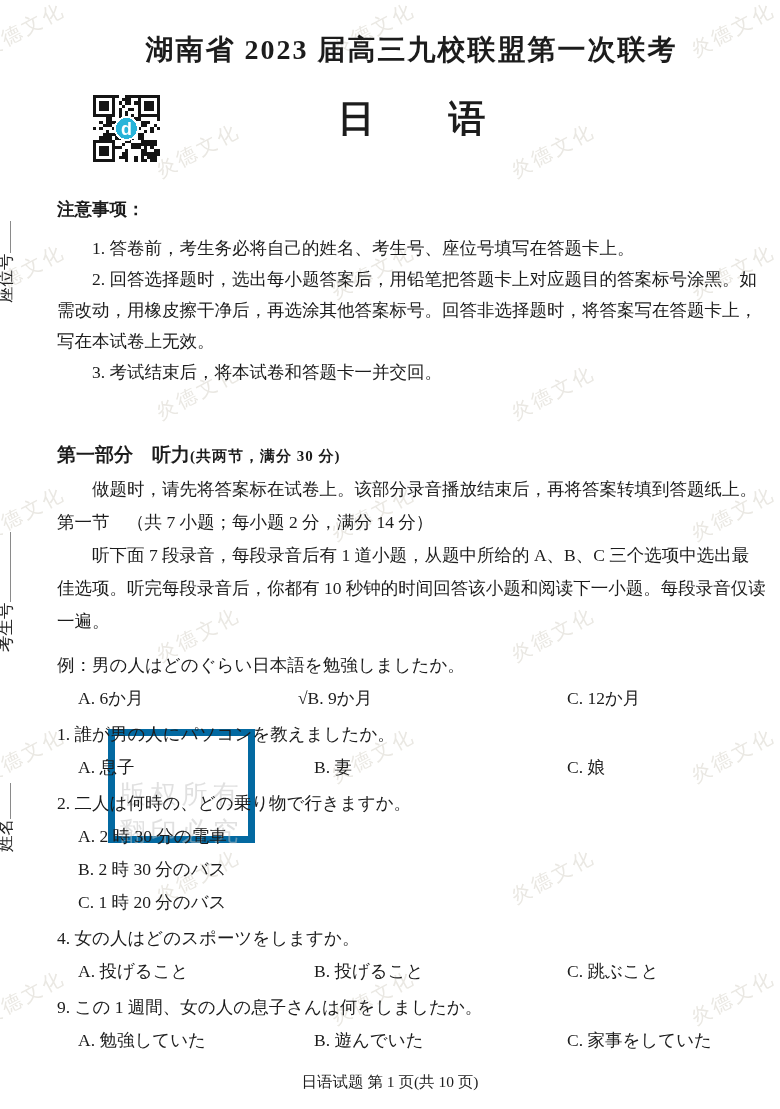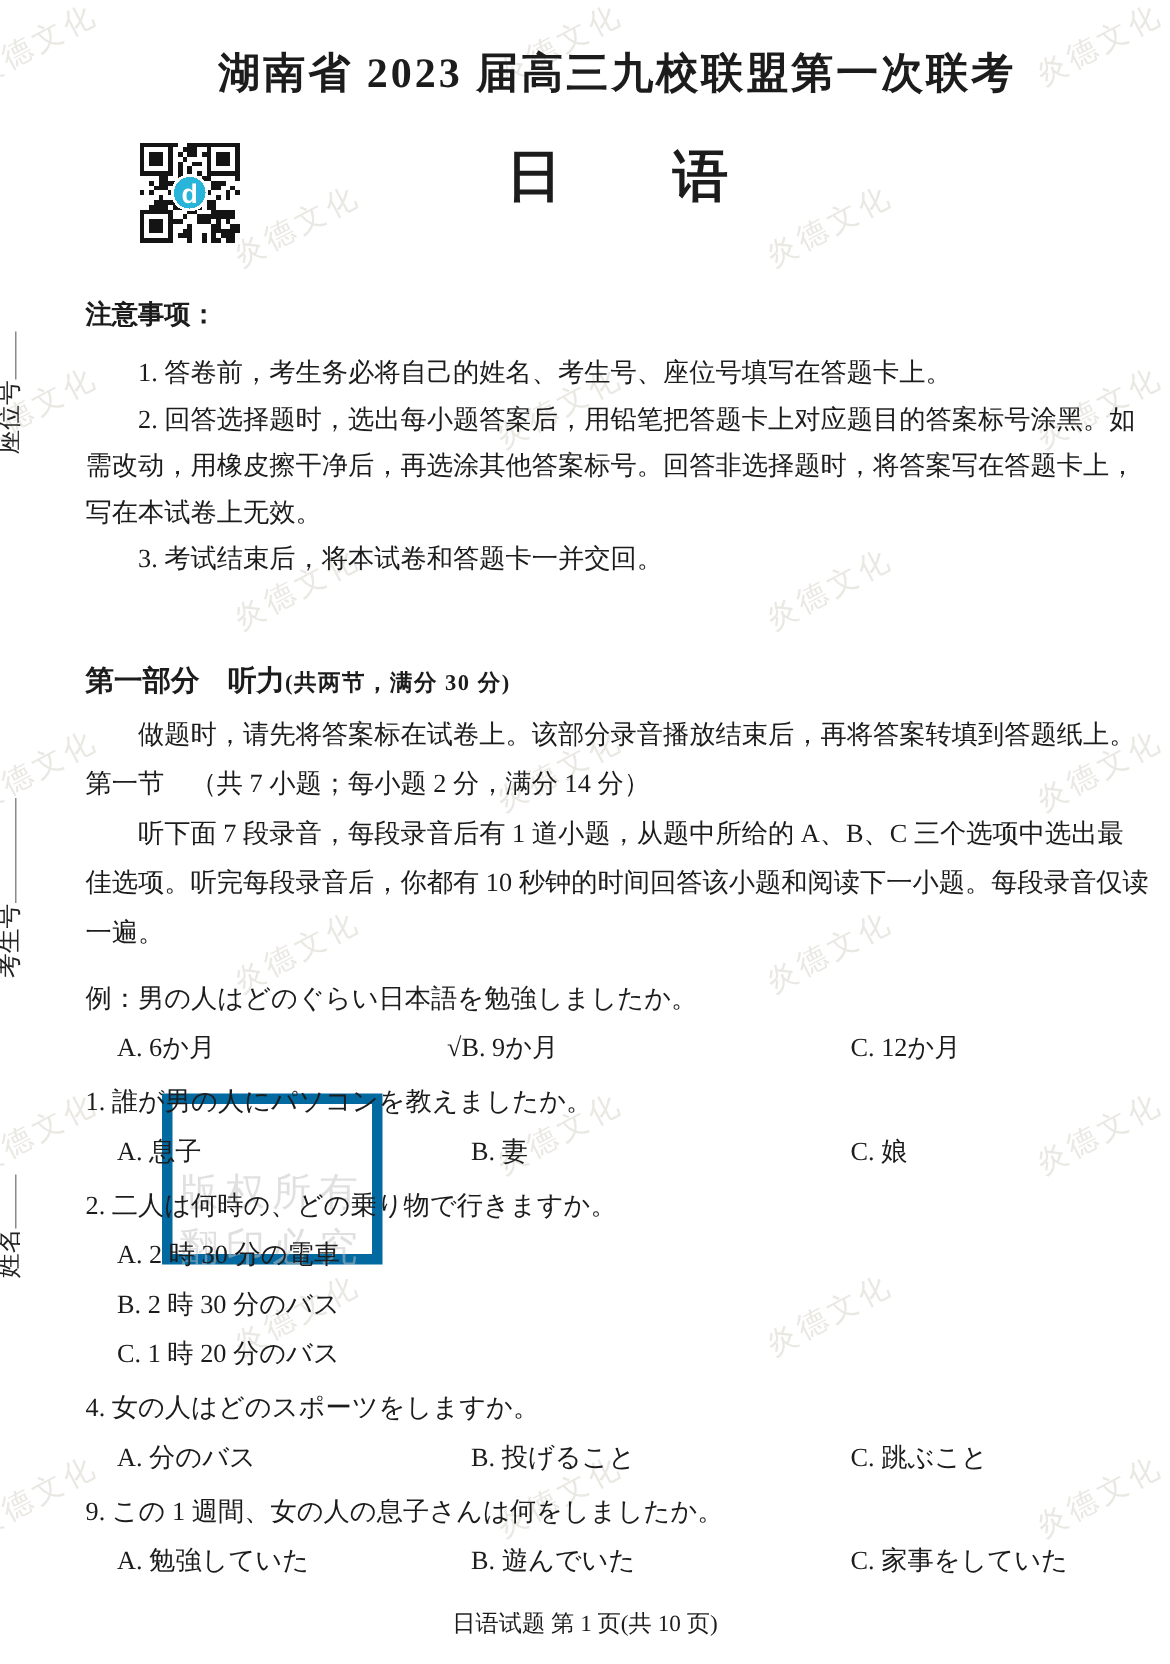--- a/index.html
+++ b/index.html
@@ -389,21 +389,21 @@
         </div>
         <div class="question">
           <p class="q-line">2. 二人は何時の、どの乗り物で行きますか。</p>
           <p class="opt-line">A. 2 時 30 分の電車</p>
           <p class="opt-line">B. 2 時 30 分のバス</p>
           <p class="opt-line">C. 1 時 20 分のバス</p>
         </div>
         <div class="question">
           <p class="q-line">4. 女の人はどのスポーツをしますか。</p>
           <p class="opt-row">
-            <span class="opt">A. 分のバス</span>
+            <span class="opt">A. 投げること</span>
             <span class="opt">B. 投げること</span>
             <span class="opt">C. 跳ぶこと</span>
           </p>
         </div>
         <div class="question">
           <p class="q-line">9. この 1 週間、女の人の息子さんは何をしましたか。</p>
           <p class="opt-row">
             <span class="opt">A. 勉強していた</span>
             <span class="opt">B. 遊んでいた</span>
             <span class="opt">C. 家事をしていた</span>

